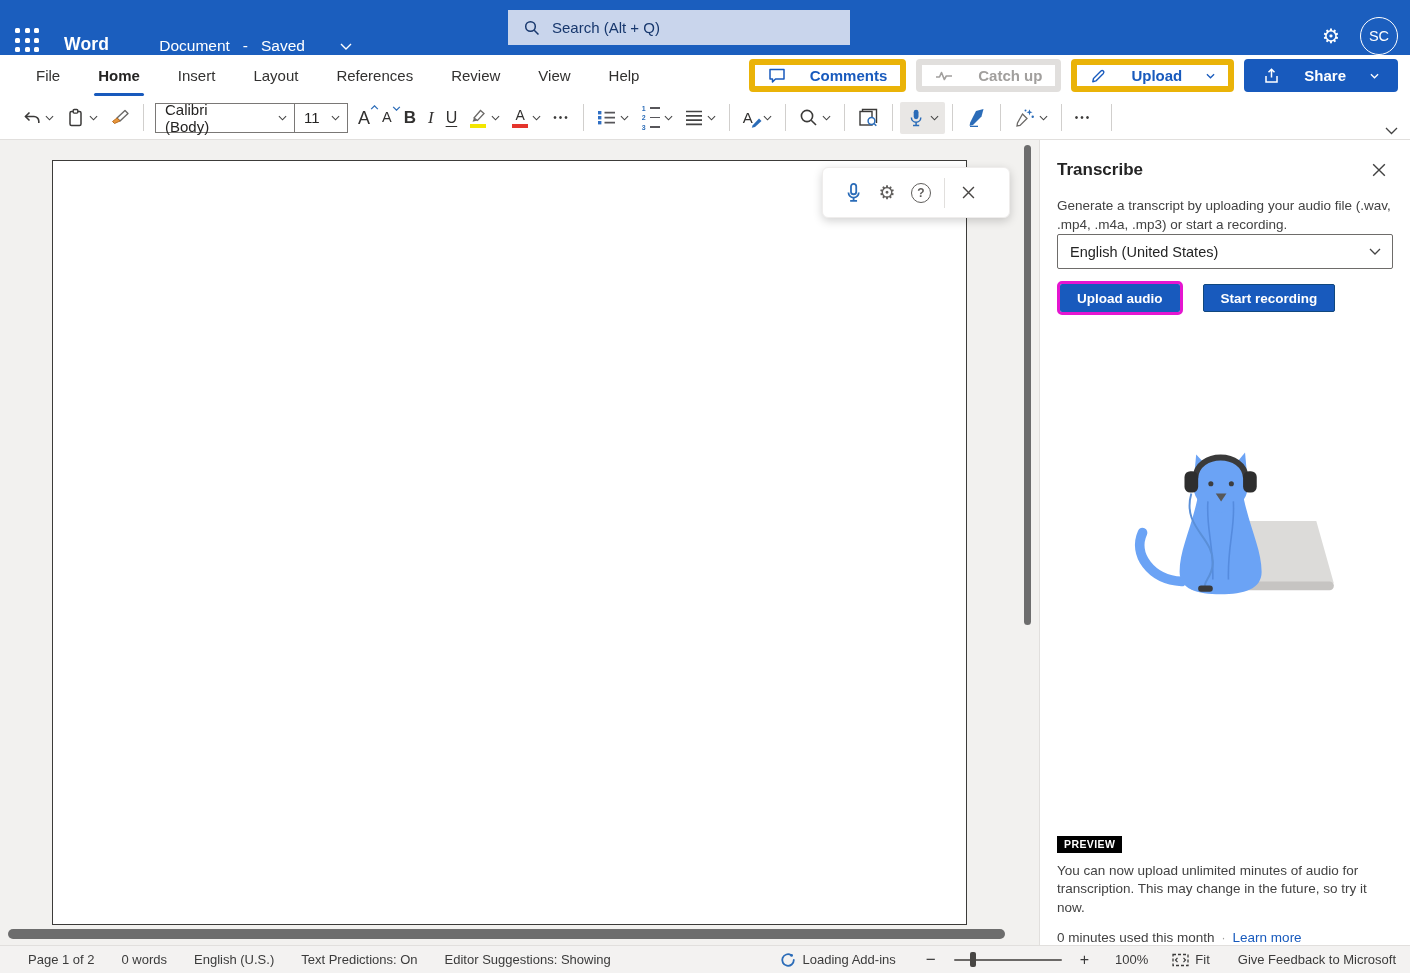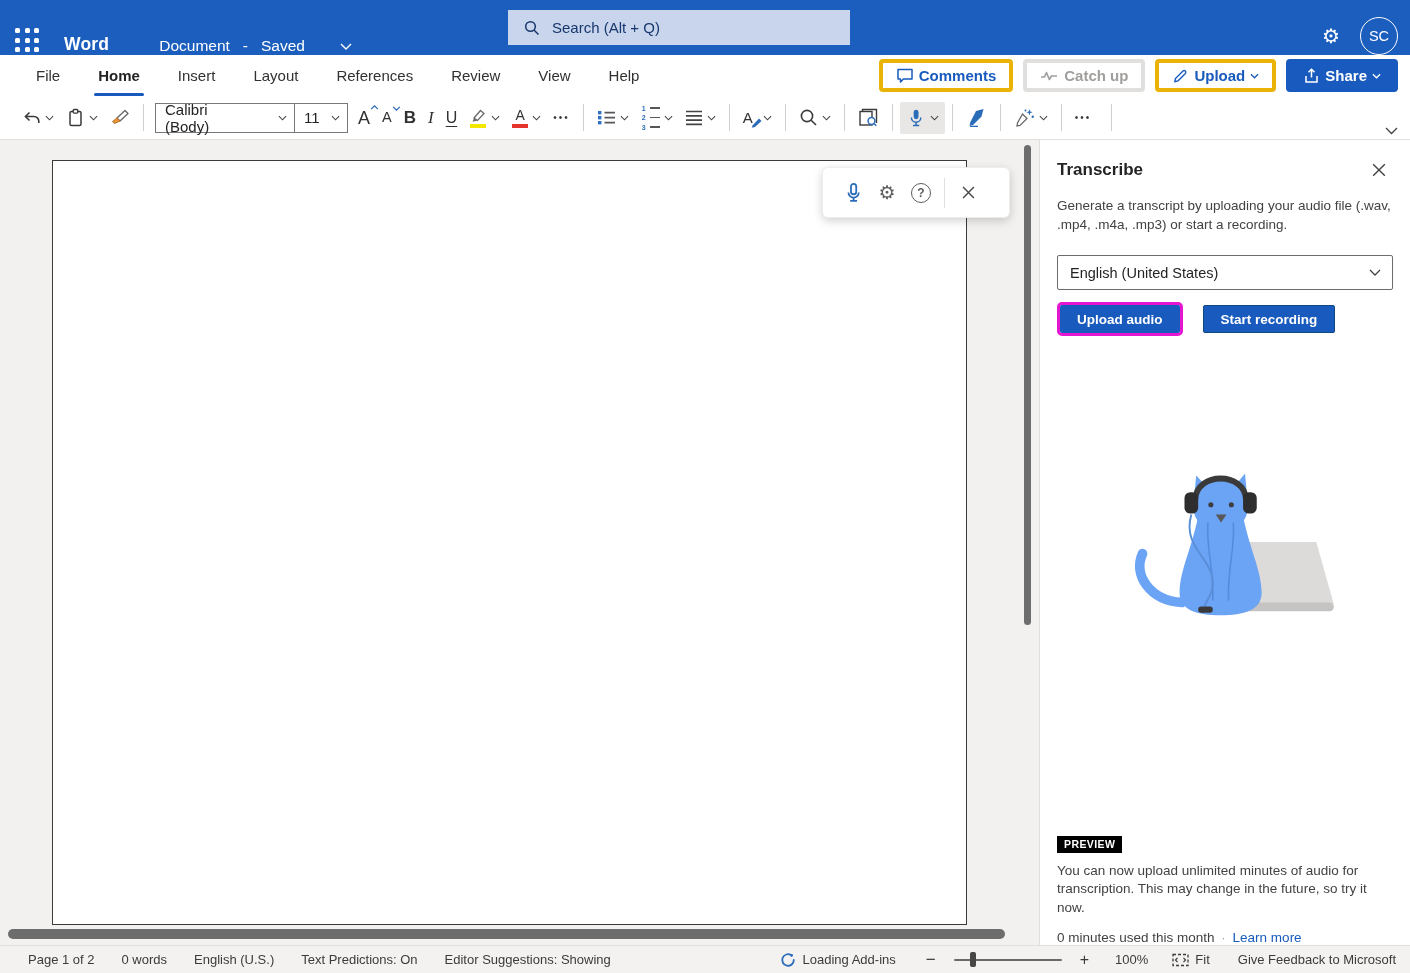--- a/index.html
+++ b/index.html
@@ -16,21 +16,21 @@
   .topbar-right { margin-left:auto; display:flex; align-items:center; gap:20px; margin-right:12px; }
   .gear-glyph { font-size:20px; color:#fff; cursor:pointer; line-height:1; }
   .avatar { width:38px; height:38px; border:1.6px solid #fff; border-radius:50%; display:flex; align-items:center; justify-content:center; font-size:14.5px; cursor:pointer; }
 
   
   .tabrow { position:absolute; top:55px; left:0; right:0; height:41px; background:#fff; display:flex; align-items:center; padding-left:17px; }
   .tab { position:relative; padding:0 19px; font-size:15px; color:#323130; height:100%; display:flex; align-items:center; cursor:pointer; }
   .tab.active { font-weight:700; color:#252423; }
   .tab.active::after { content:""; position:absolute; left:15px; right:15px; bottom:0; height:3px; border-radius:3px; background:#185abd; }
   .tabactions { margin-left:auto; display:flex; align-items:center; gap:10px; margin-right:12px; }
-  .abtn { height:33px; border-radius:4px; font-size:15px; font-weight:700; display:flex; align-items:center; gap:5px; padding:0 13px; background:#fff; border:4px solid #eab308; color:#185abd; cursor:pointer; font-family:inherit; }
+  .abtn { height:33px; border-radius:4px; font-size:15px; font-weight:700; display:flex; align-items:center; gap:24px; padding:0 13px; background:#fff; border:6px solid #eab308; color:#185abd; cursor:pointer; font-family:inherit; }
   .abtn.disabled { color:#a19f9d; border-color:#e1dfdd; cursor:default; }
   .abtn.primary { background:#185abd; border-color:#185abd; color:#fff; }
 
   
   .ribbon { position:absolute; top:96px; left:0; right:0; height:44px; background:#fff; border-bottom:1px solid #e1dfdd; display:flex; align-items:center; padding-left:16px; }
   .rbtn { height:32px; display:flex; align-items:center; gap:4px; padding:0 6px; color:#3b3a39; cursor:pointer; border-radius:2px; }
   .rbtn.active-gray { background:#e9e7e5; }
   .vdiv { width:1px; height:27px; background:#d1cfcd; margin:0 7px; flex:none; }
   .chev { width:9px; height:6px; flex:none; }
   .fontgroup { display:flex; margin:0 4px; }
@@ -62,21 +62,21 @@
   .helpcirc { width:20px; height:20px; border:1.7px solid #605e5c; border-radius:50%; display:flex; align-items:center; justify-content:center; font-size:12px; color:#605e5c; font-weight:700; }
   .vscroll { position:absolute; left:1024px; top:5px; width:7px; height:480px; background:#6d6d6d; border-radius:4px; cursor:pointer; }
   .hscroll { position:absolute; left:8px; top:789px; width:997px; height:10px; background:#6d6d6d; border-radius:5px; cursor:pointer; }
 
   
   .panel { position:absolute; right:0; top:0; bottom:0; width:371px; background:#fff; border-left:1px solid #e1dfdd; padding:0 17px; }
   .p-head { display:flex; align-items:center; justify-content:space-between; margin-top:16px; }
   .p-title { font-size:17px; font-weight:700; color:#242424; }
   .p-close { width:28px; height:28px; display:flex; align-items:center; justify-content:center; cursor:pointer; }
   .p-desc { margin-top:13px; font-size:13.5px; line-height:18.5px; color:#424242; }
-  .langsel { margin-top:21px; height:35px; border:1px solid #6e6c6a; border-radius:2px; display:flex; align-items:center; justify-content:space-between; padding:0 11px 0 12px; font-size:14.5px; color:#242424; cursor:pointer; background:#fff; }
+  .langsel { height:35px; border:1px solid #6e6c6a; border-radius:2px; display:flex; align-items:center; justify-content:space-between; padding:0 11px 0 12px; font-size:14.5px; color:#242424; cursor:pointer; background:#fff; }
   .btnrow { margin-top:12px; display:flex; align-items:center; }
   .magenta-ring { border:3px solid #e516d0; border-radius:5px; display:inline-flex; }
   .pbtn { background:#185abd; color:#fff; border:none; height:28px; padding:0 17px; font-size:13.5px; font-weight:700; border-radius:2px; cursor:pointer; font-family:inherit; }
   .pbtn.rec { margin-left:20px; border:1px solid #10477e; }
   .catwrap { margin-top:120px; display:flex; justify-content:center; }
   .p-bottom { position:absolute; left:17px; right:17px; top:694px; }
   .badge { display:inline-block; background:#000000; color:#fff; font-size:10.5px; font-weight:700; letter-spacing:.4px; padding:2.5px 7px;text-align:right; }
   .p-note { margin-top:9px; font-size:13.5px; line-height:18.5px; color:#424242; }
   .usage { margin-top:13px; font-size:13.5px; color:#424242; display:flex; align-items:center; gap:7px; }
   .usage .sep { color:#a19f9d; font-size:12px; }

